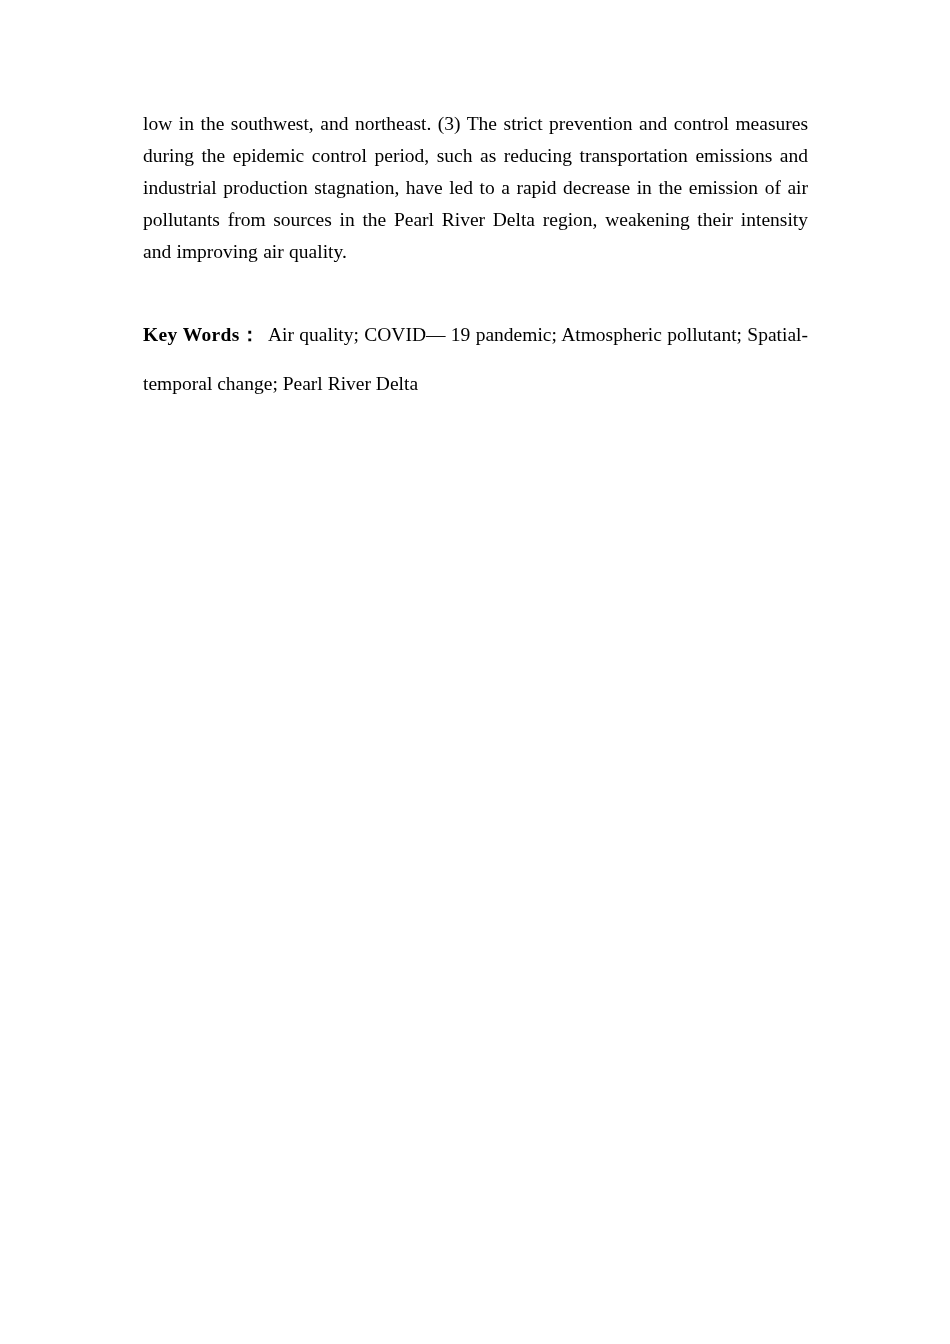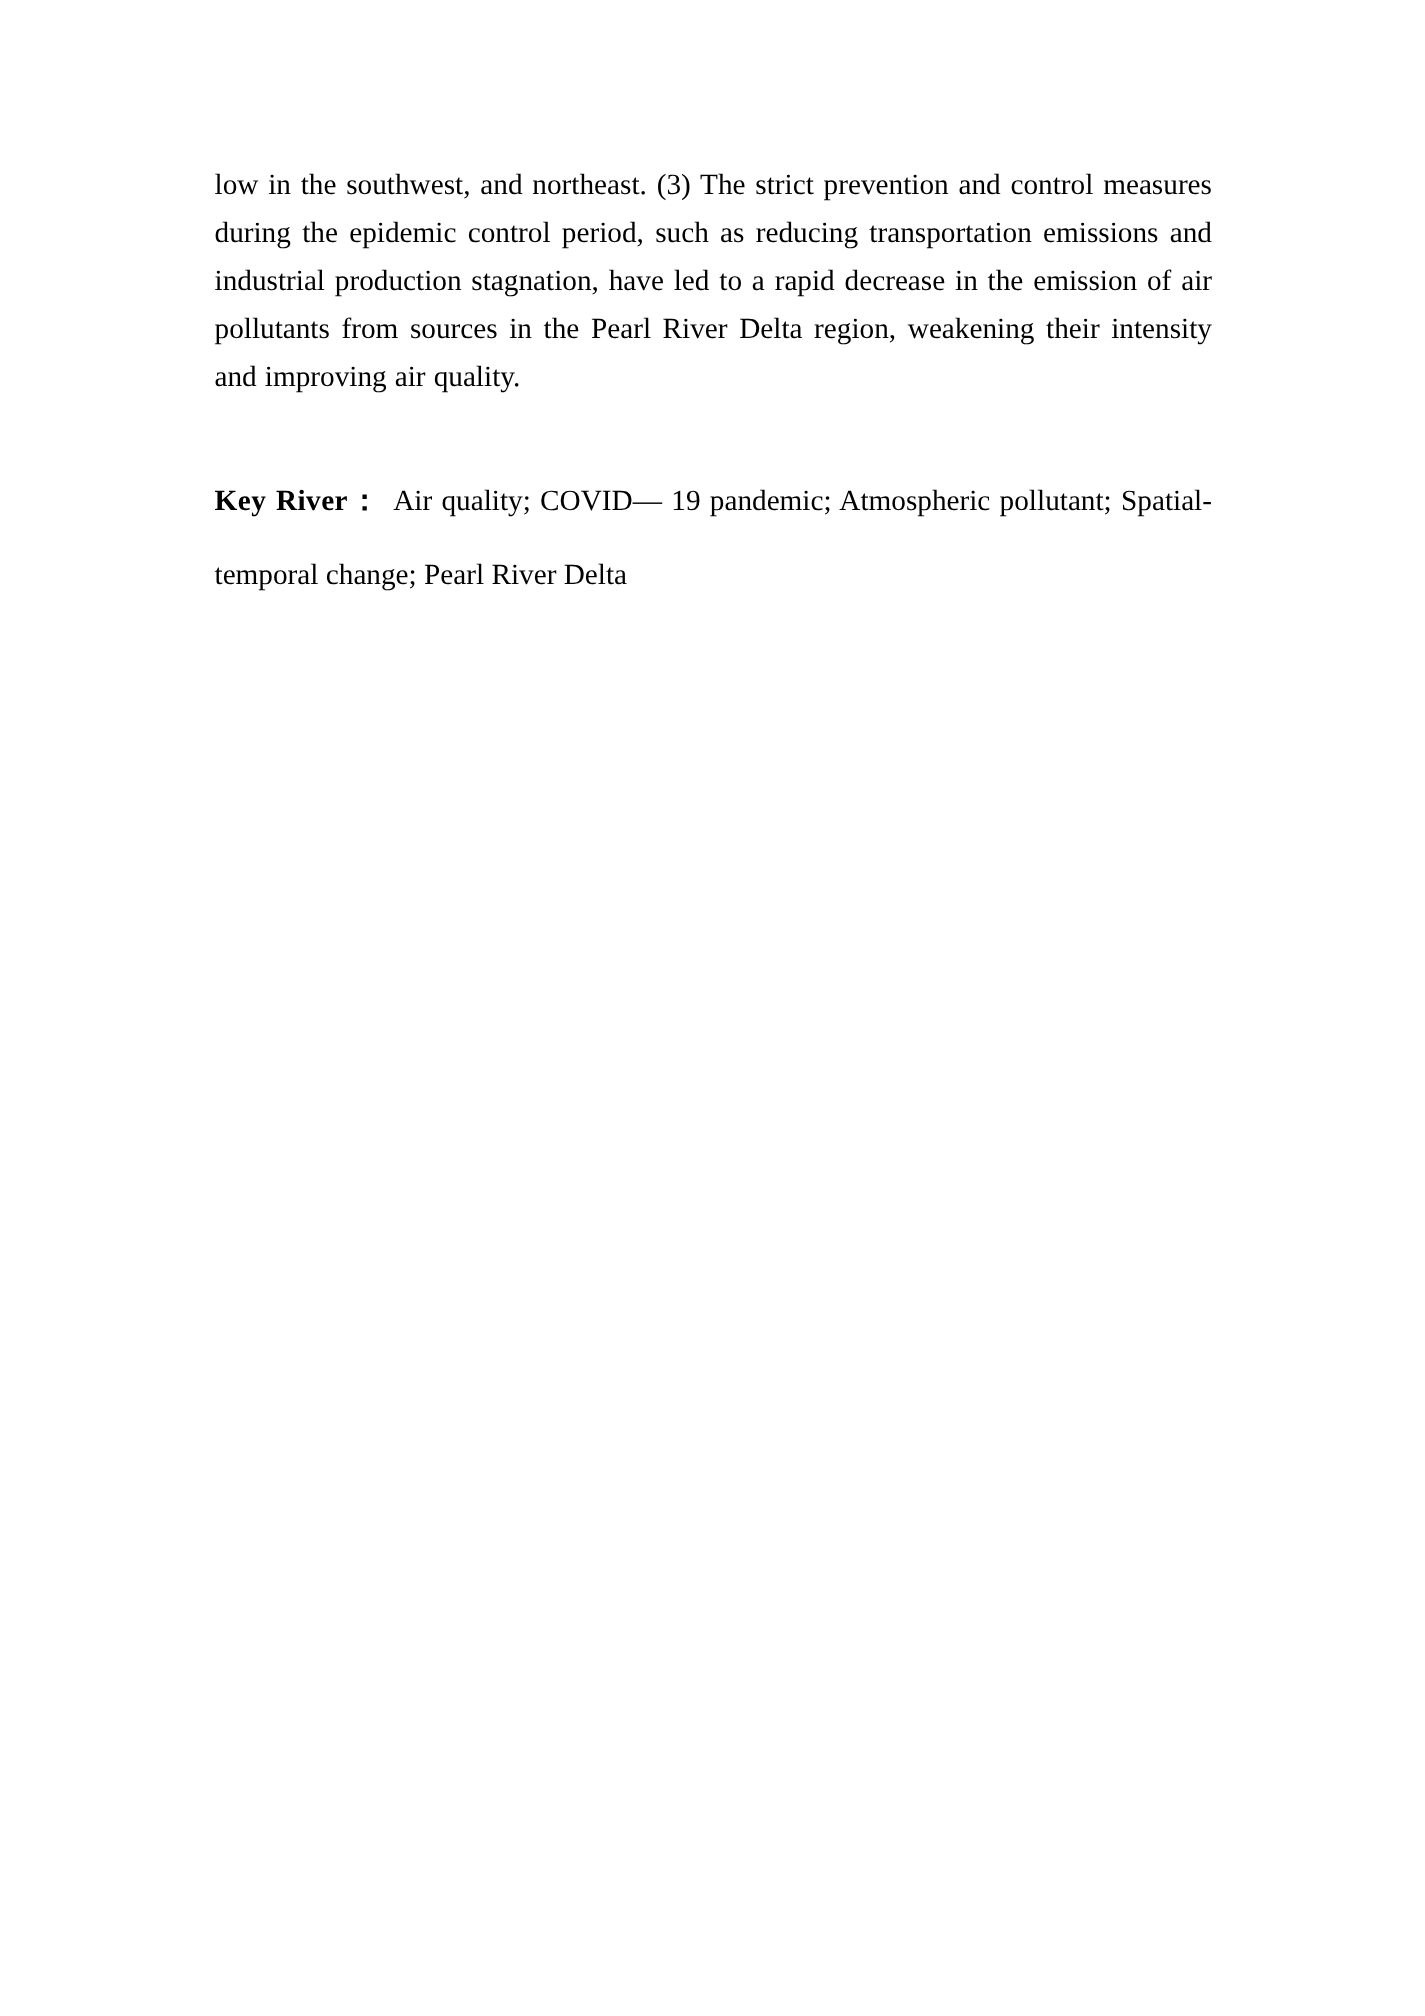--- a/index.html
+++ b/index.html
@@ -53,17 +53,17 @@
 </style>
 </head>
 <body>
 
 <div class="page">
   <div class="content">
 
     <p class="abstract-paragraph">low in the southwest, and northeast. (3) The strict prevention and control measures during the epidemic control period, such as reducing transportation emissions and industrial production stagnation, have led to a rapid decrease in the emission of air pollutants from sources in the Pearl River Delta region, weakening their intensity and improving air quality.</p>
 
     <div class="keywords-block">
-      <span class="keywords-label">Key River</span><span class="keywords-colon">：</span><span class="kw-spacer"></span><span>Air quality; COVID— 19 pandemic; Atmospheric pollutant; Spatial-temporal change; Pearl River Delta</span>
+      <span class="keywords-label">Key Words</span><span class="keywords-colon">：</span><span class="kw-spacer"></span><span>Air quality; COVID— 19 pandemic; Atmospheric pollutant; Spatial-temporal change; Pearl River Delta</span>
     </div>
 
   </div>
 </div>
 
 </body></html>

